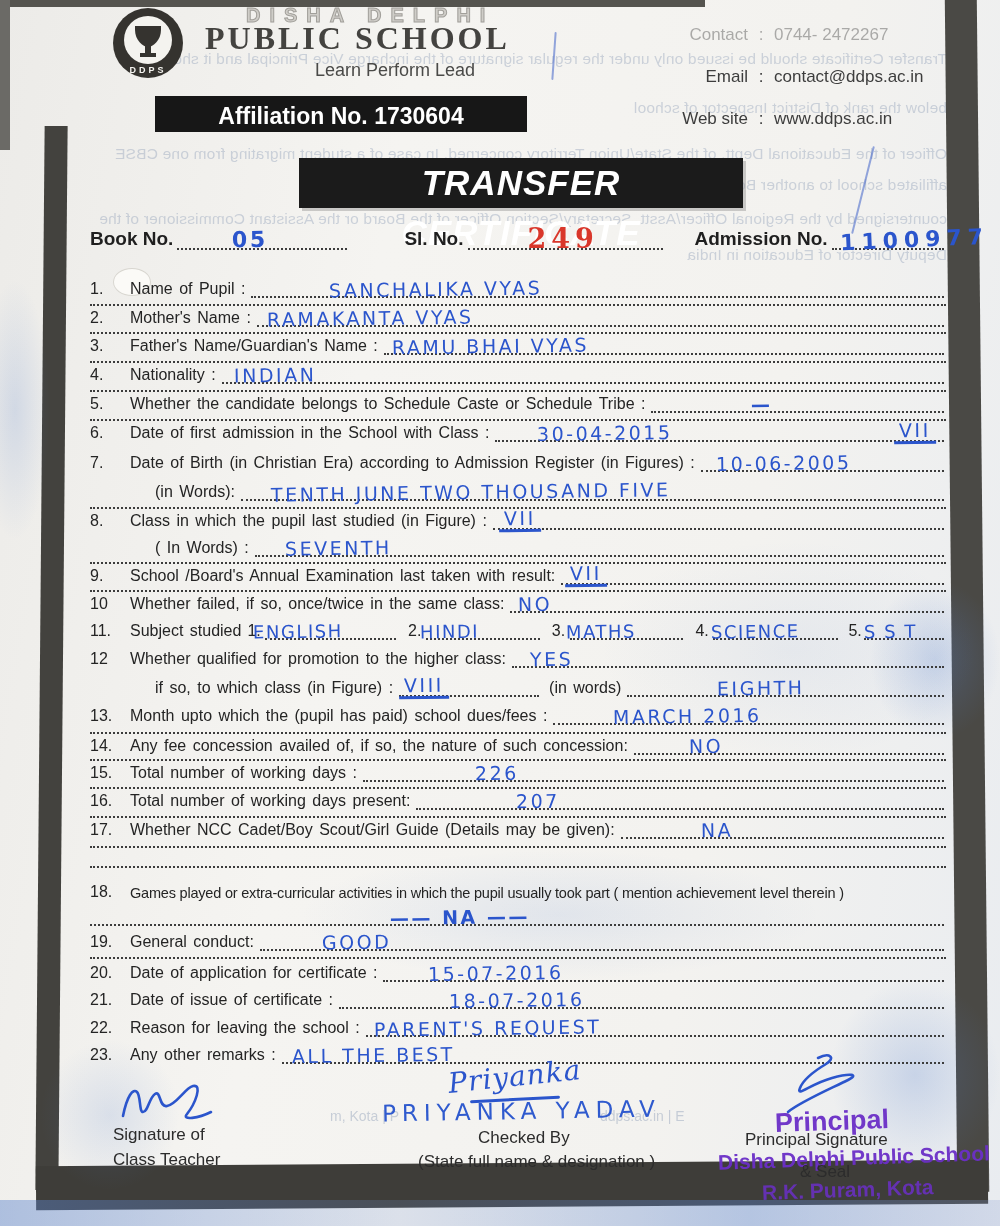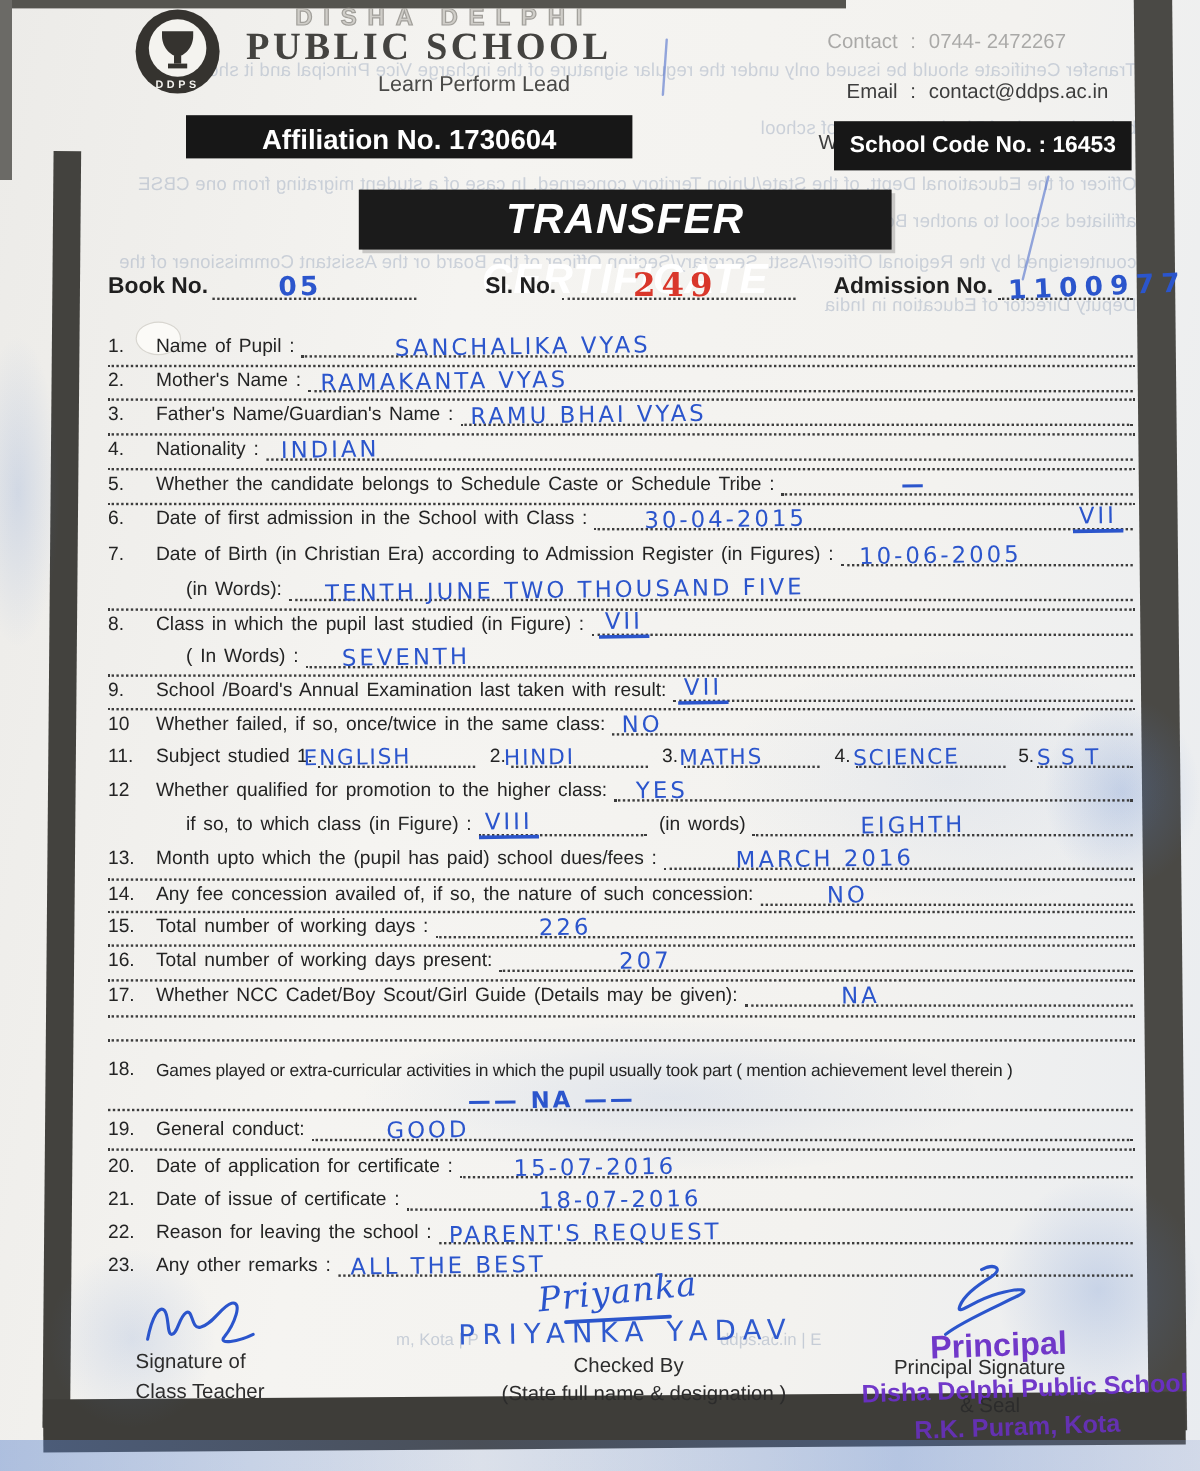--- a/index.html
+++ b/index.html
@@ -127,21 +127,20 @@
       <span>contact@ddps.ac.in</span>
     </div>
     <div class="contact-row">
       <span class="contact-label">Web site</span>
       <span class="contact-colon">:</span>
       <span>www.ddps.ac.in</span>
     </div>
   </div>
 
   <div class="badge badge-aff">Affiliation No. 1730604</div>
-  <div class="badge badge-code">School Code No. : 16453</div>
   <div class="titlebox">TRANSFER CERTIFICATE</div>
 
   <div class="serial">
     <span class="lbl">Book No.</span>
     <span class="dotline fixed" style="width:170px">
       <span class="hw" style="margin-left:55px;font-size:22px">05</span>
     </span>
     <span style="width:55px"></span>
     <span class="lbl">Sl. No.</span>
     <span class="dotline fixed" style="width:195px">
@@ -315,21 +314,21 @@
     <span class="dotline">
       <span class="hw" style="margin-left:55px">NO</span>
     </span>
   </div>
   <div class="contline" style="top:759px"></div>
 
   <div class="row" style="top:762px">
     <span class="fno">15.</span>
     <span class="flabel">Total number of working days :</span>
     <span class="dotline">
-      <span class="hw" style="margin-left:86px">226</span>
+      <span class="hw" style="margin-left:112px">226</span>
     </span>
   </div>
   <div class="contline" style="top:787px"></div>
 
   <div class="row" style="top:790px">
     <span class="fno">16.</span>
     <span class="flabel">Total number of working days present:</span>
     <span class="dotline">
       <span class="hw" style="margin-left:100px">207</span>
     </span>

